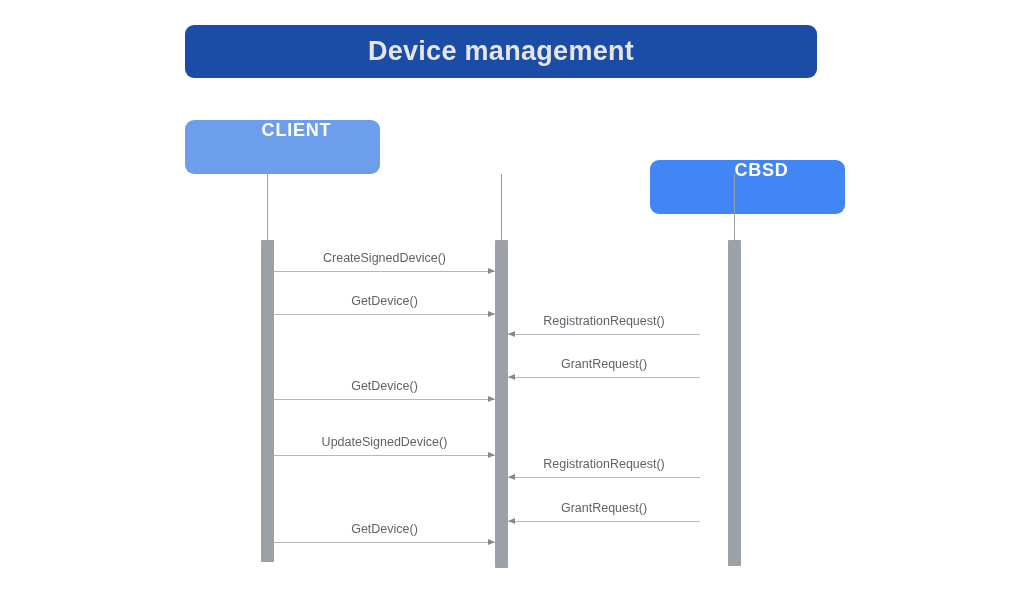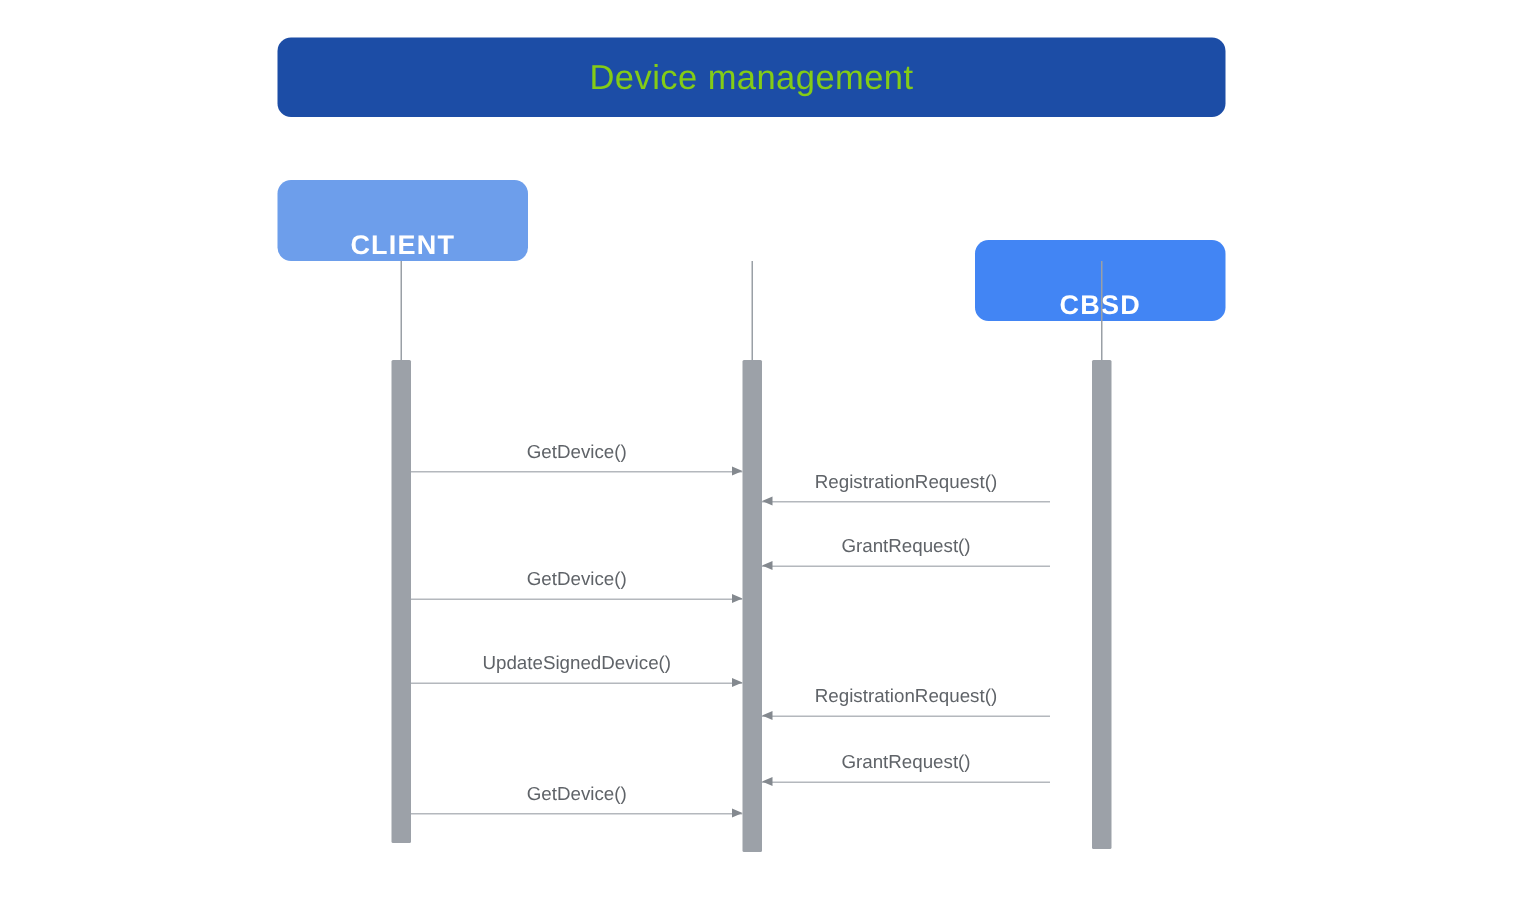--- a/index.html
+++ b/index.html
@@ -22,36 +22,37 @@
     left: 185px;
     top: 25px;
     width: 632px;
     height: 53px;
     border-radius: 9px;
     display: flex;
     align-items: center;
     justify-content: center;
   }
   .title-box span {
-    color: #84cc16;
-    font-size: 23px;
-    font-weight: 400;
+    color: #e5e5e5;
+    font-size: 27px;
+    font-weight: 700;
     letter-spacing: 0.3px;
   }
 
   
   .actor {
     position: absolute;
     top: 120px;
     width: 167px;
     height: 54px;
     border-radius: 9px;
     display: flex;
-    align-items: flex-end;
+    align-items: flex-start;
     justify-content: center;
+    padding-left: 28px;
   }
   .actor span {
     color: #ffffff;
     font-size: 18px;
     font-weight: bold;
     letter-spacing: 0.8px;
   }
   .actor-client { left: 185px; }
   .actor-sas    { left: 418px; }
   .actor-cbsd   { left: 650px; margin-top: 40px; }
@@ -145,20 +146,26 @@
   </div>
 
   <div class="lifeline lifeline-client"></div>
   <div class="lifeline lifeline-sas"></div>
   <div class="lifeline lifeline-cbsd"></div>
 
   <div class="bar bar-client" style="background: rgb(156, 161, 168);"></div>
   <div class="bar bar-sas" style="background: rgb(156, 161, 168);"></div>
   <div class="bar bar-cbsd" style="background: rgb(156, 161, 168);"></div>
 
+  <div class="msg ltr m1">
+    <div class="msg-label">CreateSignedDevice()</div>
+    <div class="msg-line">
+        <i class="head"></i>
+      </div>
+  </div>
 
   <div class="msg ltr m2">
     <div class="msg-label">GetDevice()</div>
     <div class="msg-line">
         <i class="head"></i>
       </div>
   </div>
 
   <div class="msg rtl m3">
     <div class="msg-label">RegistrationRequest()</div>

